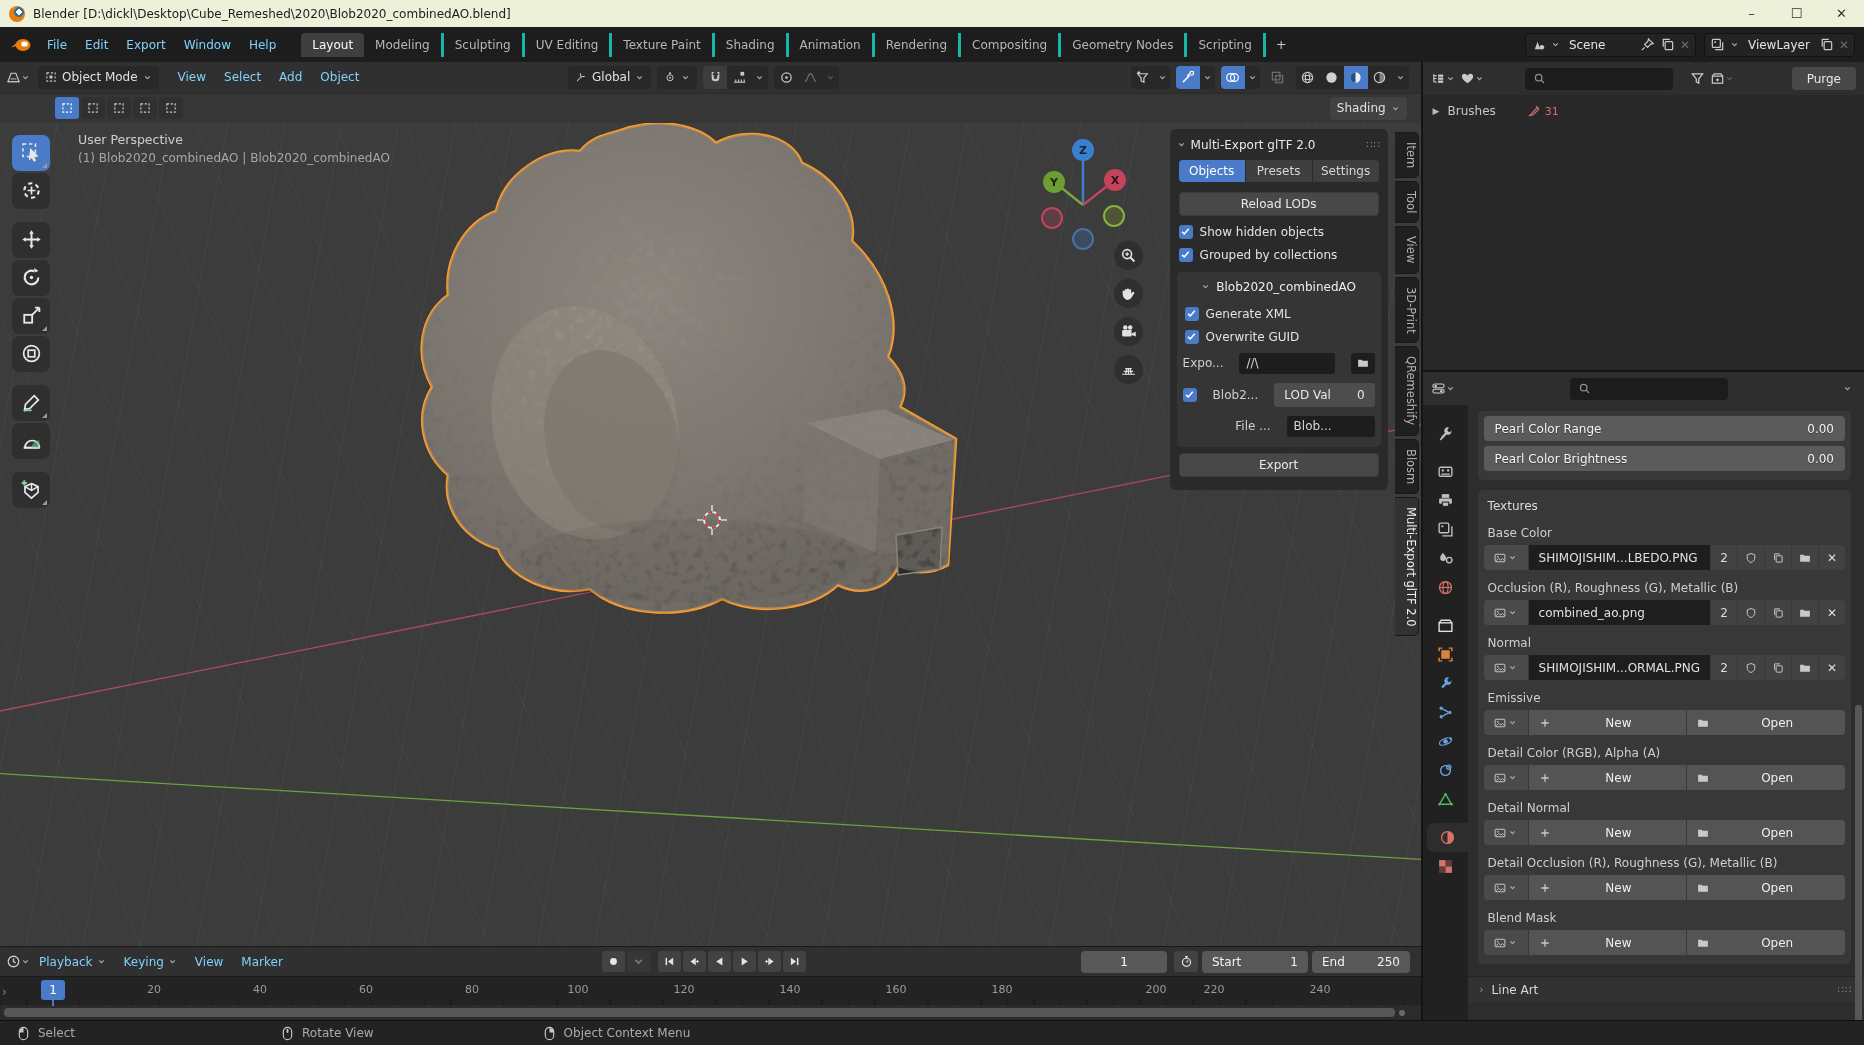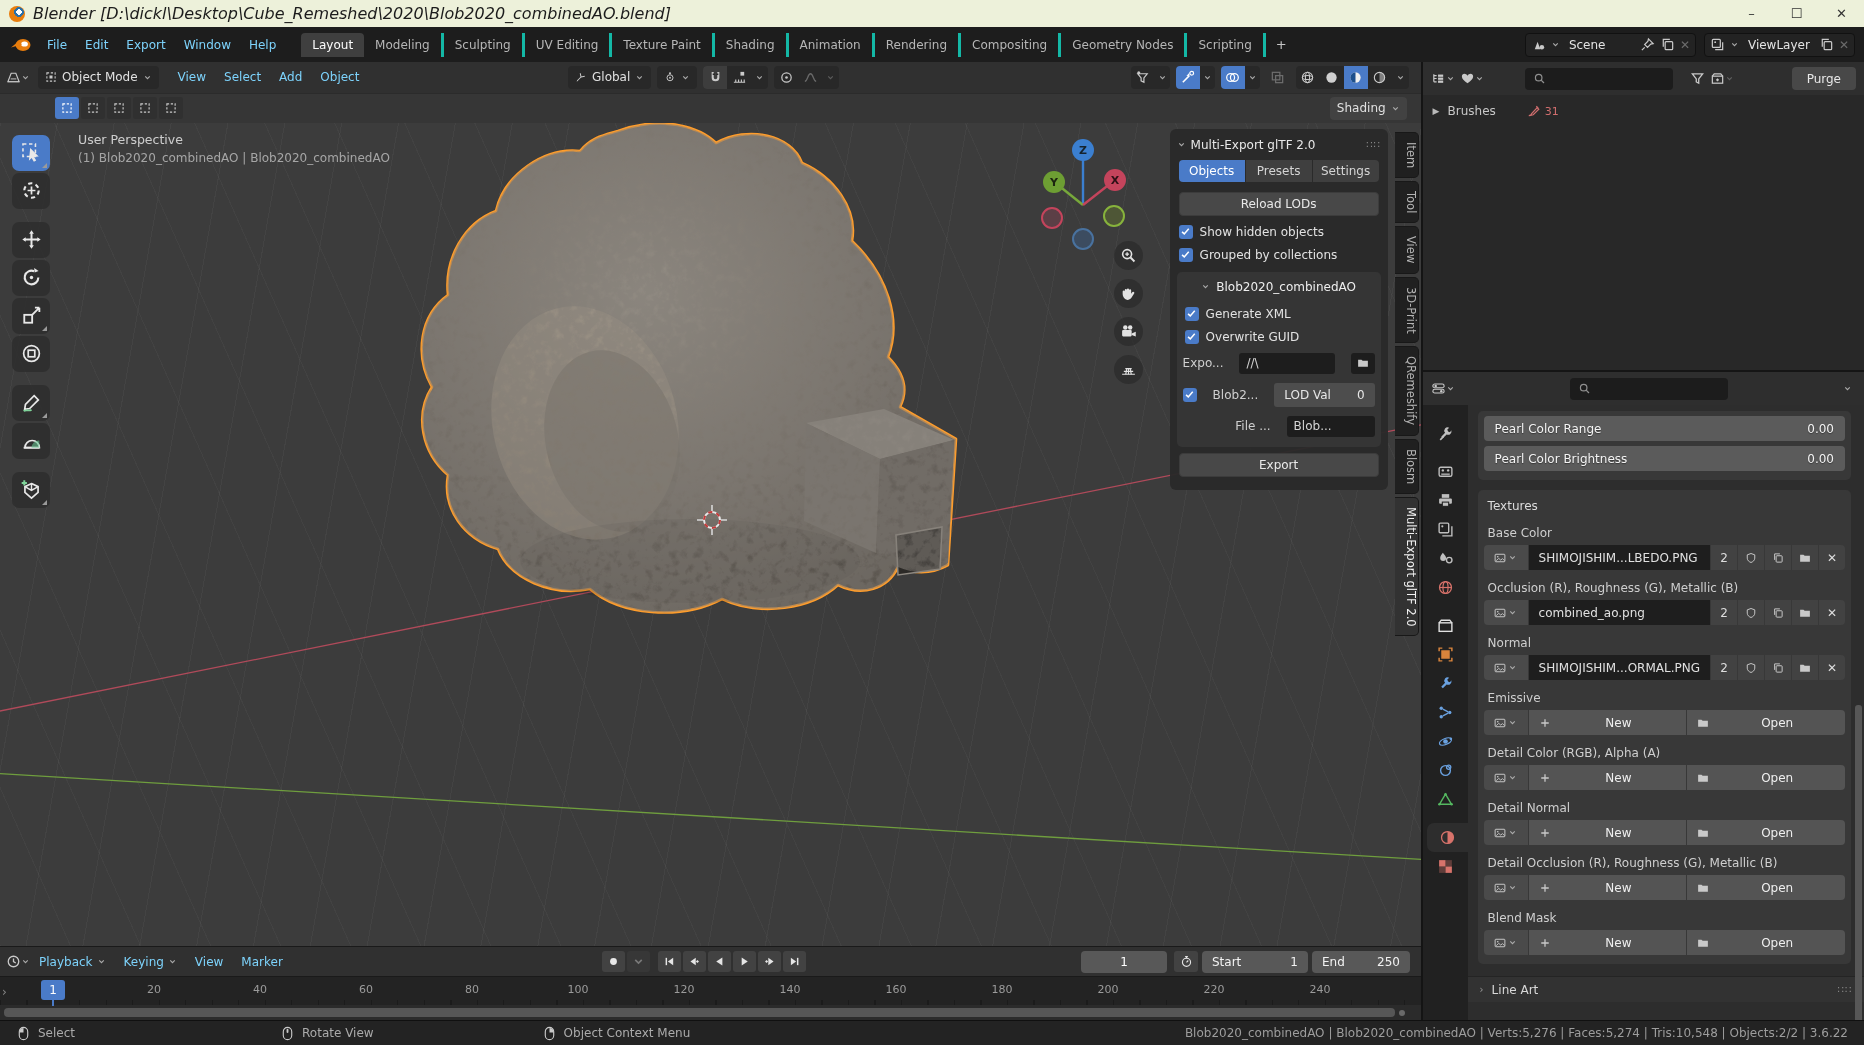--- a/index.html
+++ b/index.html
@@ -8,21 +8,21 @@
   .ic { display:inline-flex; width:15px; height:15px; flex:none; align-items:center; justify-content:center; color:#c9c9c9; }
   .ic svg { width:100%; height:100%; }
   .ic12 { width:12px; height:12px; } .ic18 { width:18px; height:18px; }
   .dim { opacity:.4; }
   .chev { width:9px; height:9px; color:#ababab; }
 
   
   #titlebar { height:27px; background:#edf1da; display:flex; align-items:center; color:#1c1c1c; }
   .tb-logo { width:16px; height:16px; margin:0 8px 0 9px; border-radius:50%;
     background:radial-gradient(circle at 62% 38%, #fff 0 19%, #2a6fa8 20% 34%, #e87d0d 35%); }
-  .tb-title { font-size:16px;font-style:italic; }
+  .tb-title { font-size:12px; }
   .tb-controls { margin-left:auto; display:flex; height:100%; }
   .tb-btn { width:45px; display:flex; align-items:center; justify-content:center; color:#333; font-size:13px; }
 
   
   #menubar { height:35px; background:#1d1d1d; display:flex; align-items:center; }
   .mb-logo { width:22px; height:14px; margin:0 6px 0 10px; color:#e87d0d; }
   .menu-item { padding:4px 9px; color:#7dd3fc; border-radius:3px; }
   #workspaces { display:flex; margin-left:16px; align-items:center; height:100%; }
   .ws-tab { padding:5px 11px; color:#b6b6b6; border-right:3px solid #14b8a6; }
   .ws-tab.active { background:#3f3f3f; color:#fcfcfc; border-radius:4px 4px 0 0; border-right:none; }
@@ -920,21 +920,21 @@
         <div id="ticks">
             <span class="tick-lbl" style="left:154px">20</span>
             <span class="tick-lbl" style="left:260px">40</span>
             <span class="tick-lbl" style="left:366px">60</span>
             <span class="tick-lbl" style="left:472px">80</span>
             <span class="tick-lbl" style="left:578px">100</span>
             <span class="tick-lbl" style="left:684px">120</span>
             <span class="tick-lbl" style="left:790px">140</span>
             <span class="tick-lbl" style="left:896px">160</span>
             <span class="tick-lbl" style="left:1002px">180</span>
-            <span class="tick-lbl" style="left:1108px">200</span>
+            <span class="tick-lbl" style="left:1156px">200</span>
             <span class="tick-lbl" style="left:1214px">220</span>
             <span class="tick-lbl" style="left:1320px">240</span>
           </div>
       </div>
       <div id="tl-scroll">
         <div id="tl-thumb"></div>
         <div id="tl-dot"></div>
       </div>
     </div>
   </div>
@@ -1522,14 +1522,13 @@
       <div class="sb-grp" style="margin-left:168px">
         <span class="ic">
           <svg viewBox="0 0 16 16" width="100%" height="100%">
             <rect x="3.5" y="1.5" width="9" height="13" rx="4.5" fill="none" stroke="currentColor" stroke-width="1.2"></rect>
             <path d="M8 2a4.5 4.5 0 0 1 4.5 4.5V7H8z" fill="currentColor"></path>
           </svg>
         </span>
         <span>Object Context Menu</span>
       </div>
     </div>
-  <span class="sb-right">Blob2020_combinedAO | Blob2020_combinedAO | Verts:5,276 | Faces:5,274 | Tris:10,548 | Objects:2/2 | 3.6.22</span>
 </div>
 
 </body></html>

